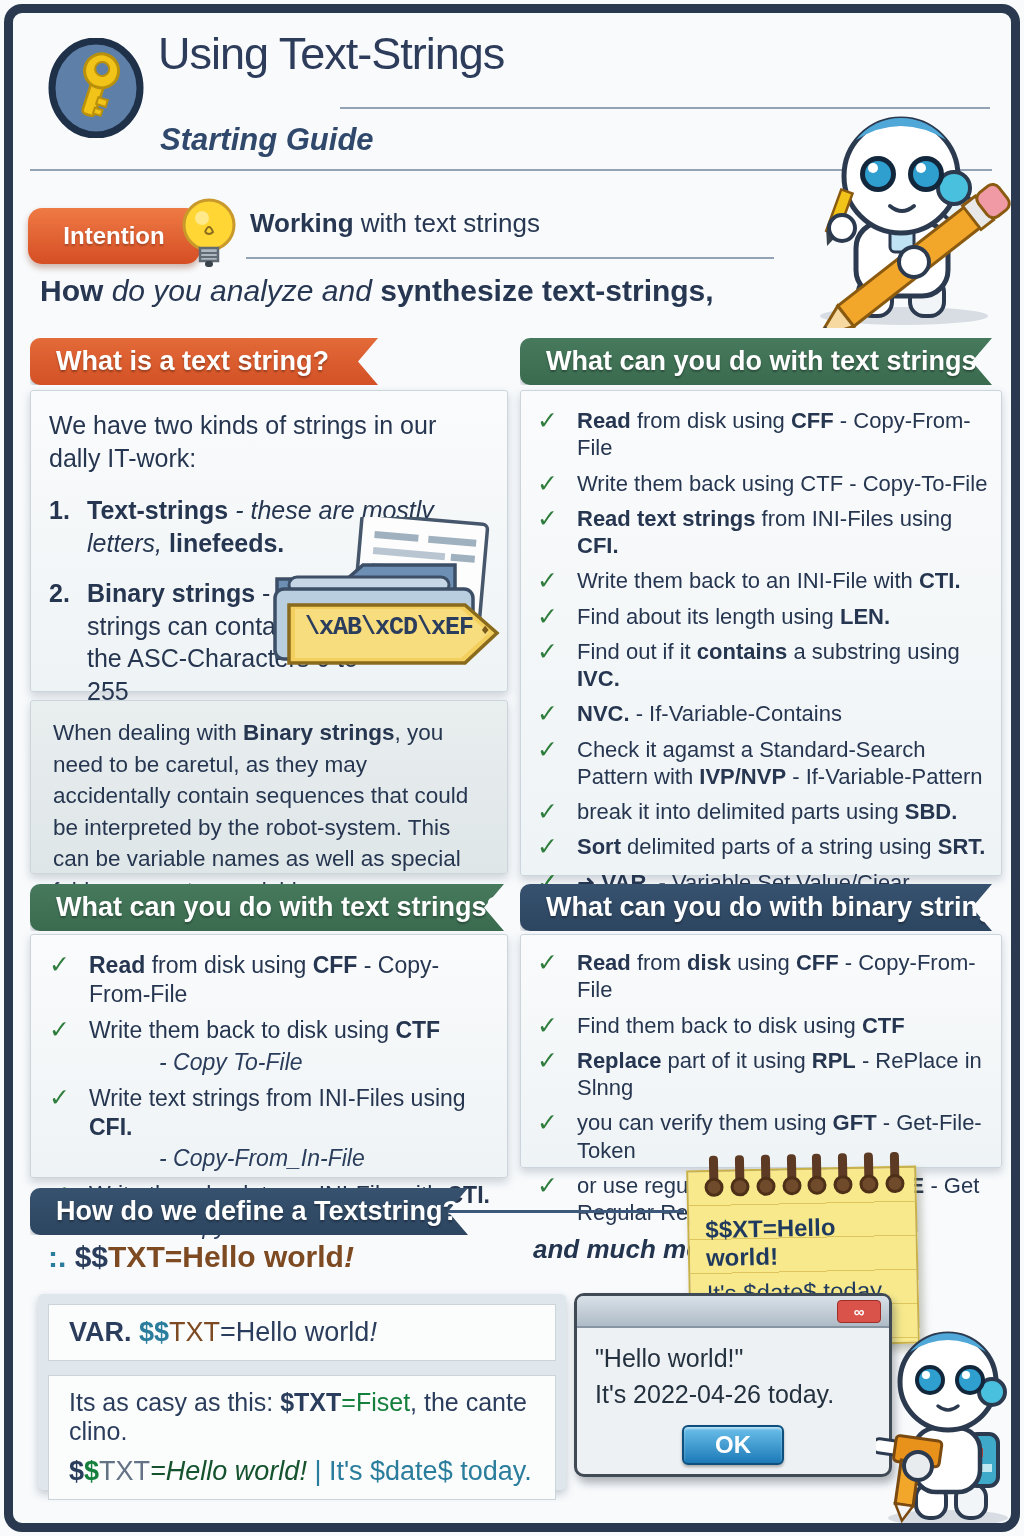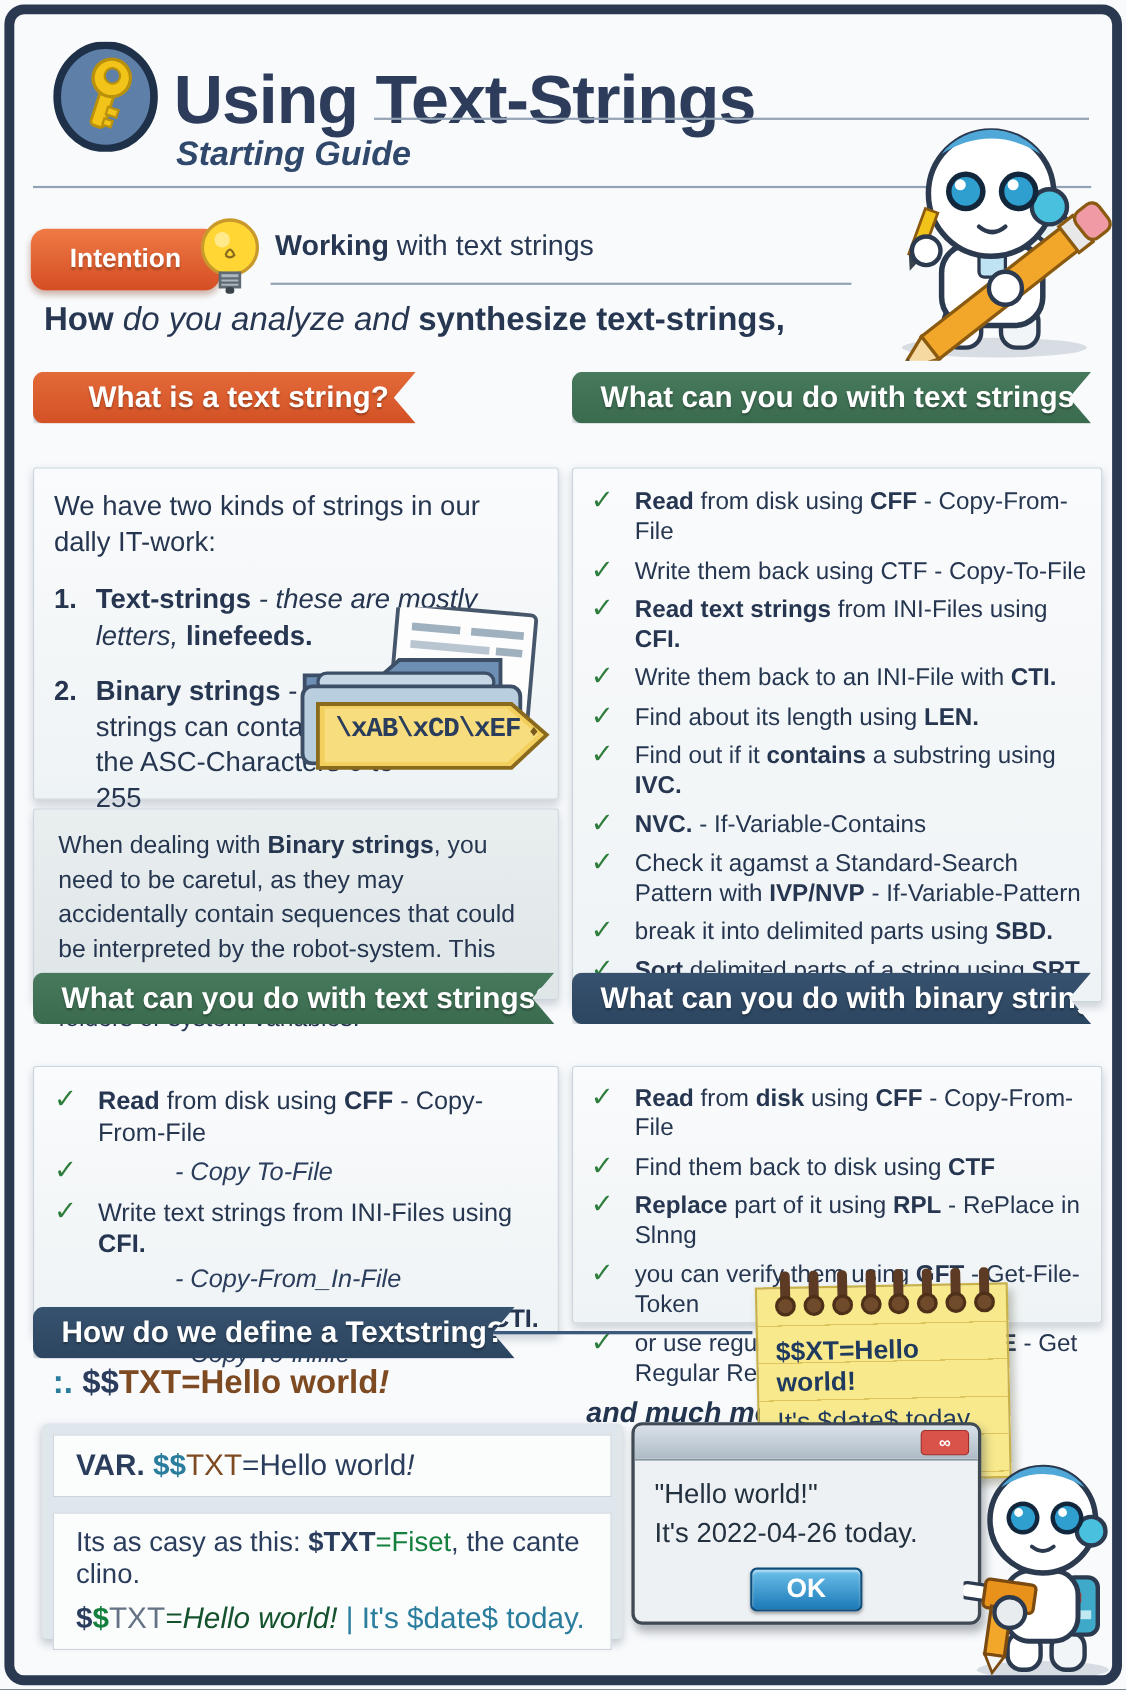--- a/index.html
+++ b/index.html
@@ -5,42 +5,42 @@
   html,body{margin:0;padding:0;background:#2c3a50;}
   .canvas{position:relative;width:1024px;height:1536px;background:#f8fafc;overflow:hidden;
           font-family:"Liberation Sans","DejaVu Sans",sans-serif;color:#263650;}
   .frame{position:absolute;inset:4px;border:9px solid #2b3950;border-radius:18px;z-index:60;pointer-events:none;}
   .abs{position:absolute;}
   .b{font-weight:700;} .i{font-style:italic;}
   .c-navy{color:#2b3d5c}.c-teal{color:#2a7d9c}.c-brown{color:#7d4a22}
   .c-green{color:#15803d}.c-maroon{color:#14532d}.c-slate{color:#647286}
 
   
-  .title{left:158px;top:56px;font-size:62px;font-weight:700;color:#2d3c5a;letter-spacing:-1px;}
+  .title{left:158px;top:28px;font-size:45px;font-weight:400;color:#2d3c5a;letter-spacing:-1px;}
   .rule{background:#93a2b5;height:2px;}
   .subtitle{left:160px;top:122px;font-size:31px;font-style:italic;font-weight:600;color:#2f486b;}
   .badge{left:28px;top:208px;width:172px;height:56px;border-radius:14px;
          background:linear-gradient(180deg,#ef7a45,#d54e24);box-shadow:0 4px 6px rgba(120,50,20,.35);
          color:#fff;font-size:24px;font-weight:700;display:flex;align-items:center;justify-content:center;
          text-shadow:0 2px 2px rgba(0,0,0,.25);z-index:2;}
   .working{left:250px;top:208px;font-size:26px;color:#273752;}
   .question{left:40px;top:274px;font-size:30px;color:#273752;}
 
   
   .ribbon{height:47px;line-height:47px;padding-left:26px;color:#fff;font-size:27px;font-weight:700;
           clip-path:polygon(0 0,100% 0,calc(100% - 20px) 50%,100% 100%,0 100%);
           border-radius:10px 0 0 10px;text-shadow:0 2px 2px rgba(0,0,0,.3);
           filter:drop-shadow(0 3px 2px rgba(40,60,80,.3));z-index:3;white-space:nowrap;}
   .ribbon-orange{background:linear-gradient(180deg,#e36a39,#d35125);}
   .ribbon-green{background:linear-gradient(180deg,#47795d,#3a6b4f);}
   .ribbon-navy{background:linear-gradient(180deg,#37526f,#2c4560);}
 
   
   .card{background:linear-gradient(180deg,#fafbfc,#eef3f5);border:1px solid #ccd5db;border-radius:3px;
-        box-shadow:0 4px 8px rgba(70,90,110,.25);color:#263650;margin-top:35px;}
+        box-shadow:0 4px 8px rgba(70,90,110,.25);color:#263650;}
   .note{background:linear-gradient(180deg,#e9eeef,#dfe6e8);}
 
   
   ul.checklist{list-style:none;margin:0;padding:0;}
   ul.checklist li{position:relative;padding-left:44px;margin-bottom:8px;line-height:1.24;}
   .check{position:absolute;left:4px;top:-2px;color:#2e7d3c;font-weight:900;font-size:25px;}
   .subline{margin-left:70px;margin-top:3px;font-style:italic;color:#2b3d5c;}
   ol.numlist{list-style:none;margin:0;padding:0;}
   ol.numlist li{display:flex;margin-bottom:18px;line-height:1.3;}
   ol.numlist .num{font-weight:700;width:38px;flex:0 0 38px;}
@@ -155,21 +155,21 @@
       <polygon points="18,146 6,151 18,156" fill="#39434c"></polygon>
     </g>
     <circle cx="128" cy="152" r="15" fill="#fff" stroke="#2c3a50" stroke-width="4"></circle>
     <g transform="rotate(-70 52 106)">
       <rect x="34" y="100" width="44" height="12" fill="#f2c318" stroke="#8a5a10" stroke-width="2.5"></rect>
       <polygon points="34,100 20,106 34,112" fill="#39434c"></polygon>
     </g>
     <circle cx="56" cy="118" r="13" fill="#fff" stroke="#2c3a50" stroke-width="4"></circle>
   </svg>
 
-  <div class="abs ribbon ribbon-orange" style="left:30px;top:338px;width:322px;text-align:center;">What is a text string?</div>
+  <div class="abs ribbon ribbon-orange" style="left:30px;top:338px;width:322px;">What is a text string?</div>
   <div class="abs card card-what-is">
     <div class="intro">We have two kinds of strings in our dally IT-work:</div>
     <ol class="numlist">
         <li>
           <span class="num">1.</span>
           <span class="li-body"><span class="b">Text-strings</span><span class="i"> - these are mostly letters, </span><span class="b">linefeeds.</span></span>
         </li>
         <li>
           <span class="num">2.</span>
           <span class="li-body"><span class="b">Binary strings</span><span> - this strings can contain any of the ASC-Characters 0 to 255</span></span>
@@ -194,21 +194,21 @@
       <div class="tag-label"><span>\xAB\xCD\xEF</span><span class="tag-caret">♦</span></div>
     </div>
   </div>
 
   <div class="abs card note note-card"><span>When dealing with </span><span class="b">Binary strings</span><span>, you need to be caretul, as they may accidentally contain sequences that could be interpreted by the robot-system. This can be variable names as well as special folders or system variables.</span></div>
 
   <div class="abs ribbon ribbon-green" style="left:30px;top:884px;width:448px;">What can you do with text strings?</div>
   <div class="abs card card-left2">
     <ul class="checklist">
         <li><span class="check">✓</span><span class="li-body"><span class="b">Read</span><span> from disk using </span><span class="b">CFF</span><span> - Copy-From-File</span></span></li>
-        <li><span class="check">✓</span><div class="subline">- Copy To-File</div></li>
+        <li><span class="check">✓</span><span class="li-body"><span>Write them back to disk using </span><span class="b">CTF</span></span><div class="subline">- Copy To-File</div></li>
         <li><span class="check">✓</span><span class="li-body"><span>Write text strings from INI-Files using </span><span class="b">CFI.</span></span><div class="subline">- Copy-From_In-File</div></li>
         <li><span class="check">✓</span><span class="li-body"><span>Write them back to an INI-File with </span><span class="b">CTI.</span></span><div class="subline">- Copy To-inifile</div></li>
       </ul>
   </div>
 
   <div class="abs ribbon ribbon-green" style="left:520px;top:338px;width:446px;">What can you do with text strings?</div>
   <div class="abs card card-right1">
     <ul class="checklist">
         <li><span class="check">✓</span><span class="li-body"><span class="b">Read</span><span> from disk using </span><span class="b">CFF</span><span> - Copy-From-File</span></span></li>
         <li><span class="check">✓</span><span class="li-body"><span>Write them back using CTF - Copy-To-File</span></span></li>

